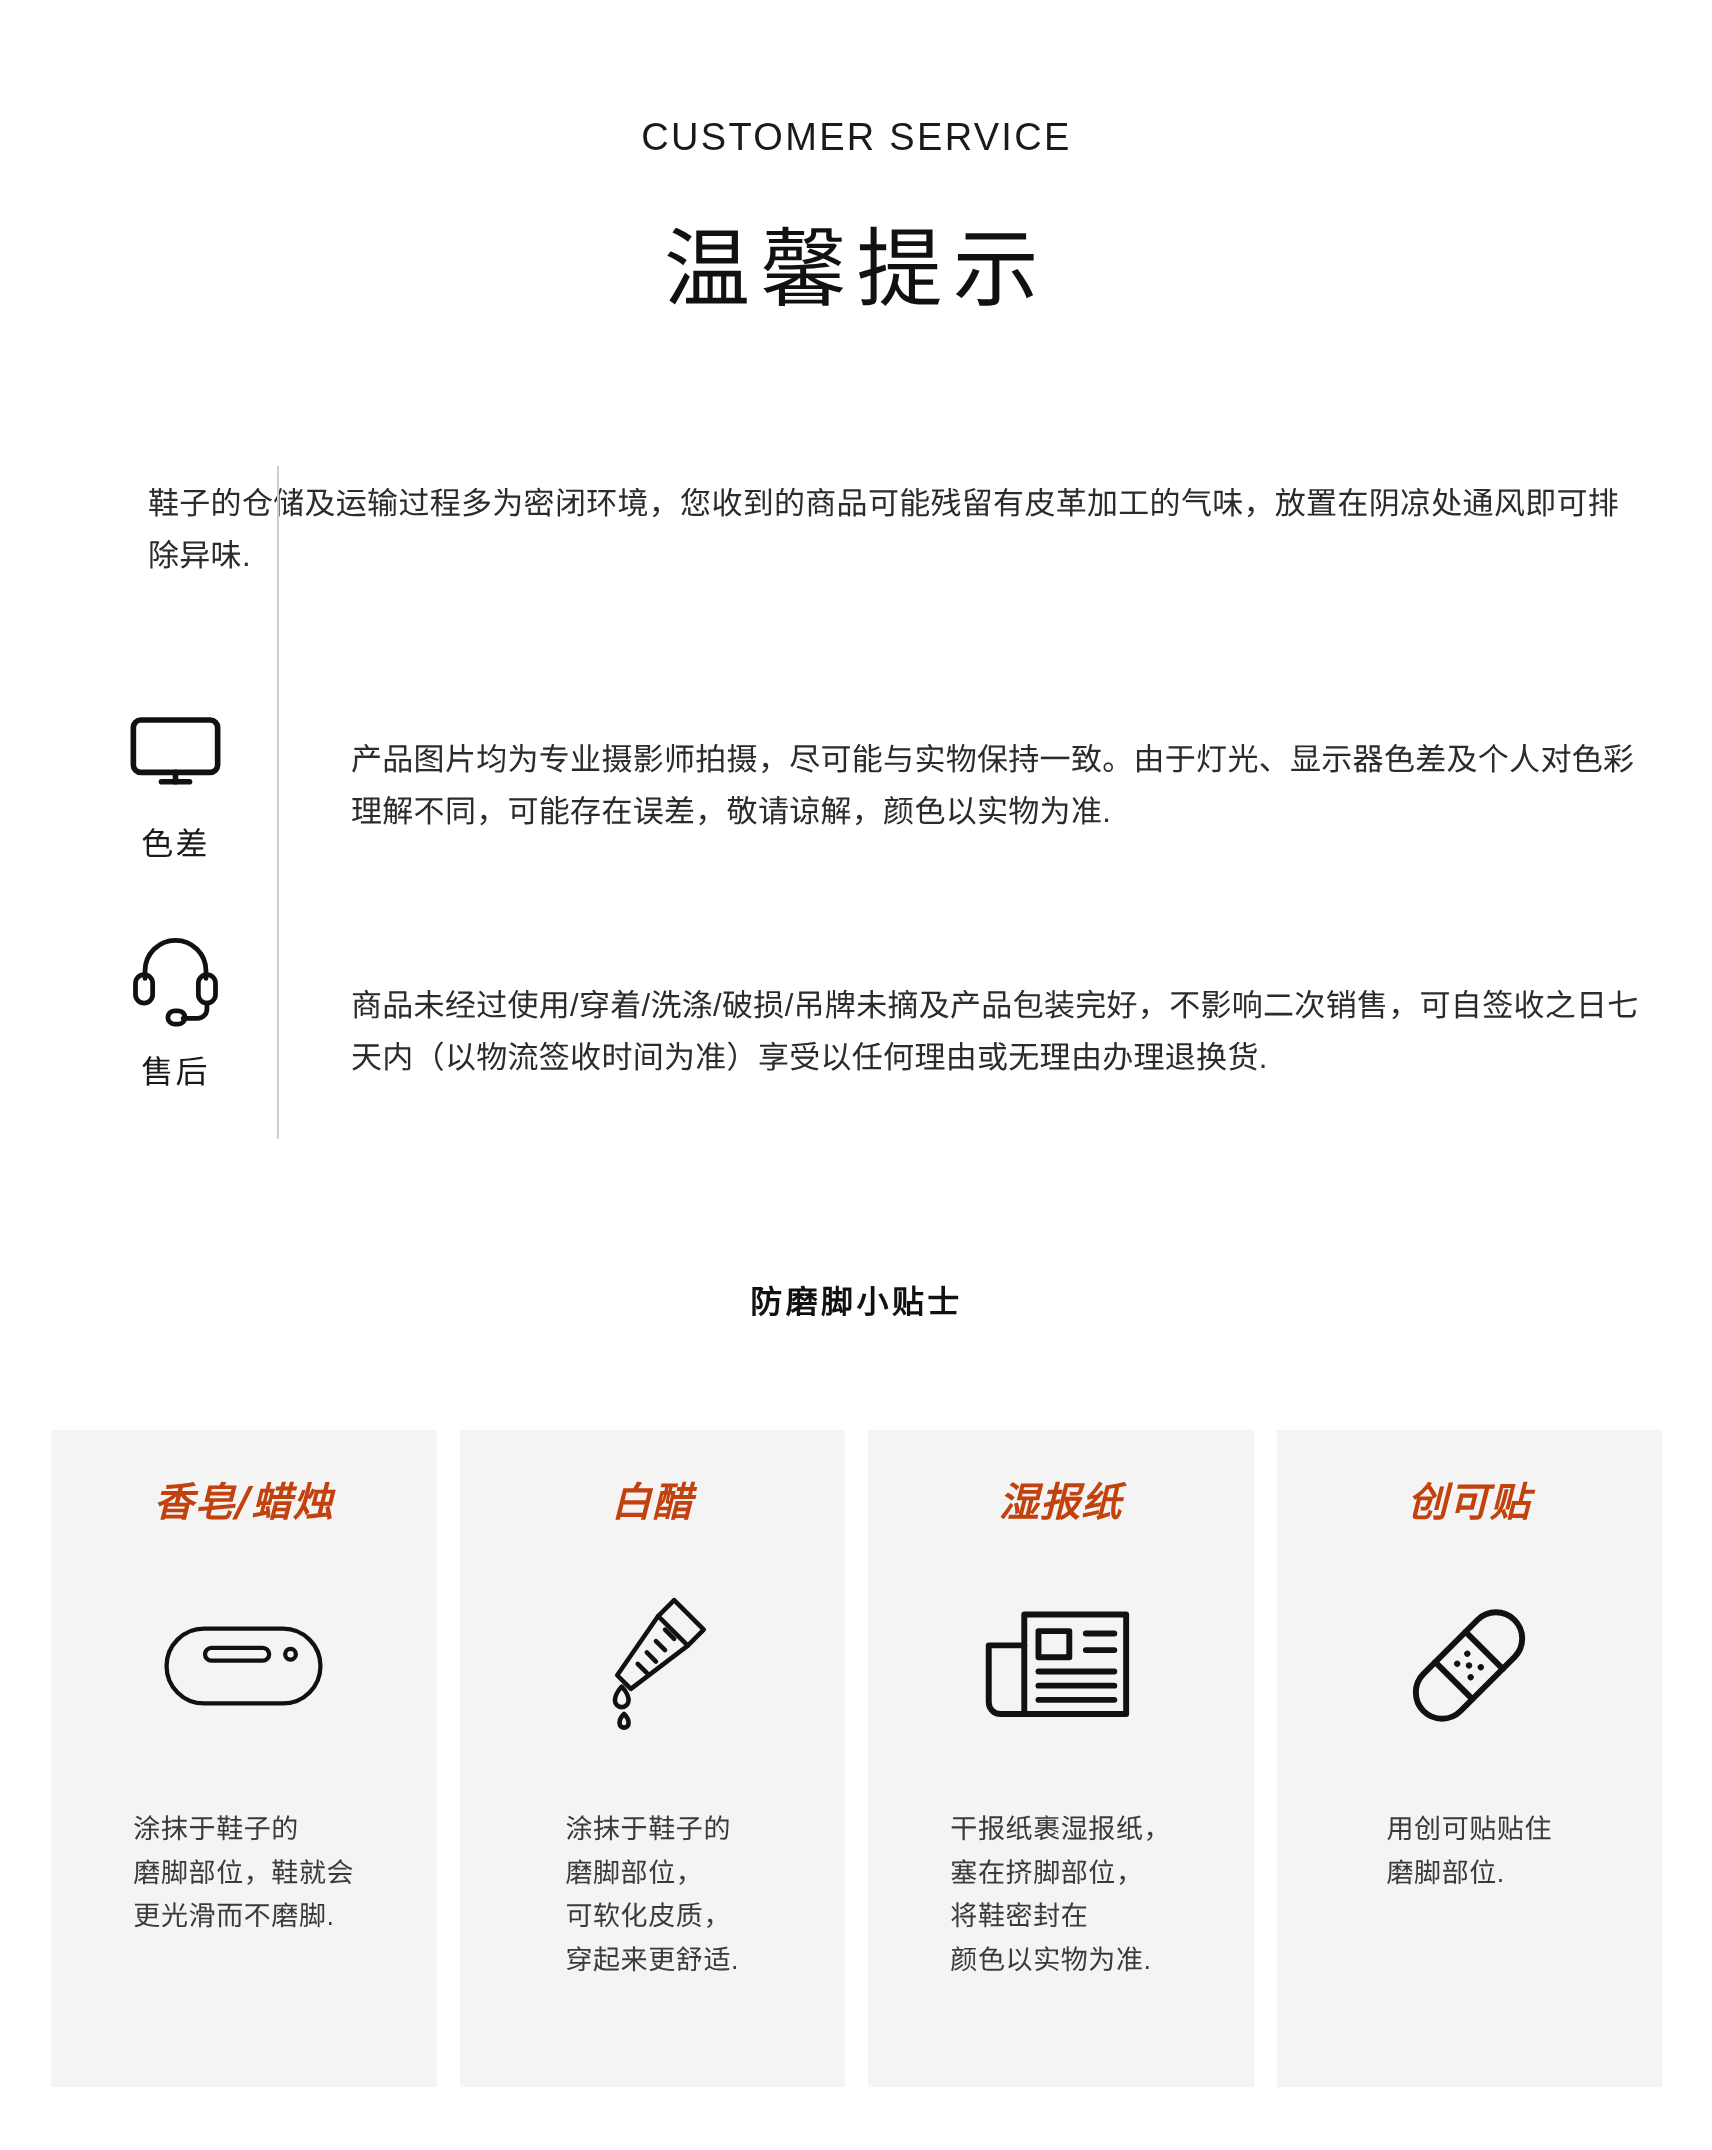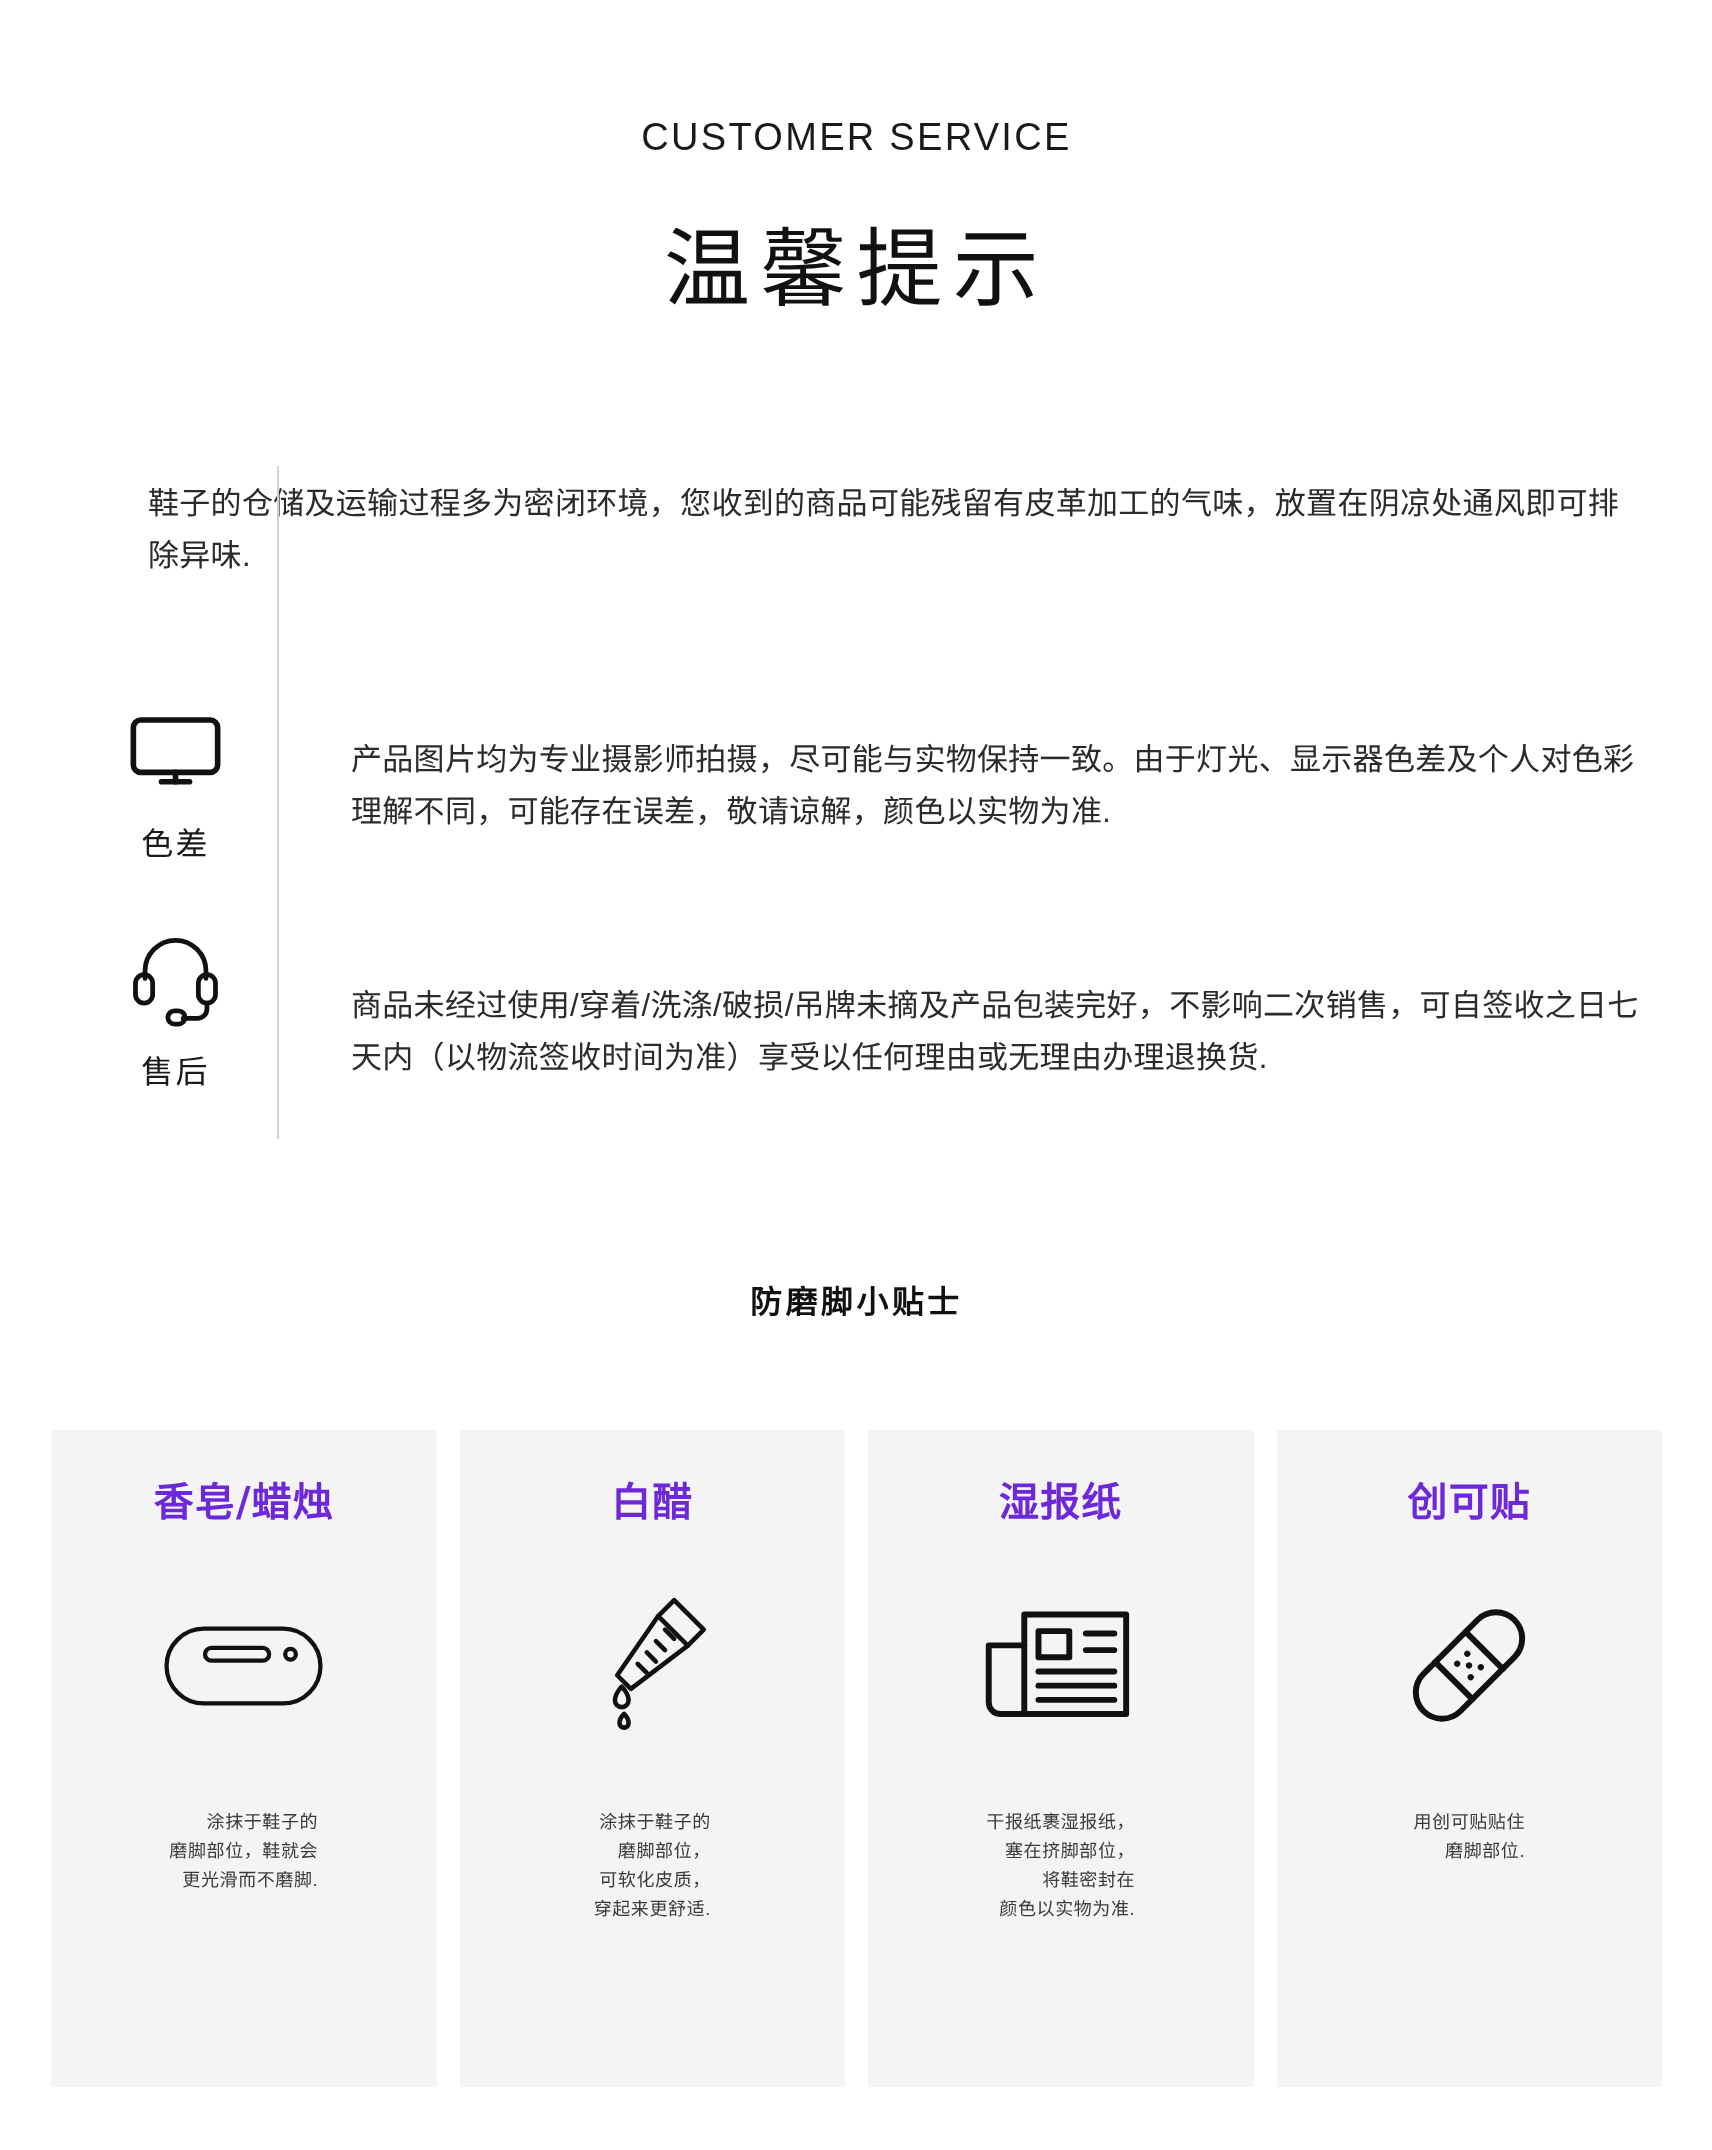--- a/index.html
+++ b/index.html
@@ -136,36 +136,37 @@
     display: flex;
     flex-direction: column;
     align-items: center;
     padding: 40px 11.4px 34px 11.4px;
     box-sizing: border-box;
   }
   .tip-card .tip-title {
     font-size: 40px;
     font-weight: 700;
     letter-spacing: 1.1px;
-    color: #6d28d9;
+    color: #c2410c;
     font-family: "DejaVu Sans", "Liberation Sans", sans-serif;
+    font-style: italic;
   }
   .tip-card .tip-icon {
     margin-top: 63px;
     height: 148px;
     display: flex;
     align-items: center;
     justify-content: center;
   }
   .tip-card .tip-icon svg { display: block; }
   .tip-card .tip-desc {
     margin-top: 69px;
-    font-size: 18px;
+    font-size: 27px;
     line-height: 1.62;
-    text-align: right;
+    text-align: left;
     color: #3a3a3a;
     white-space: pre-line;
     letter-spacing: 0.6px;
   }
   .bottom-spacer { height: 131px; }
 </style>
 </head>
 <body>
 
 <div class="page">

